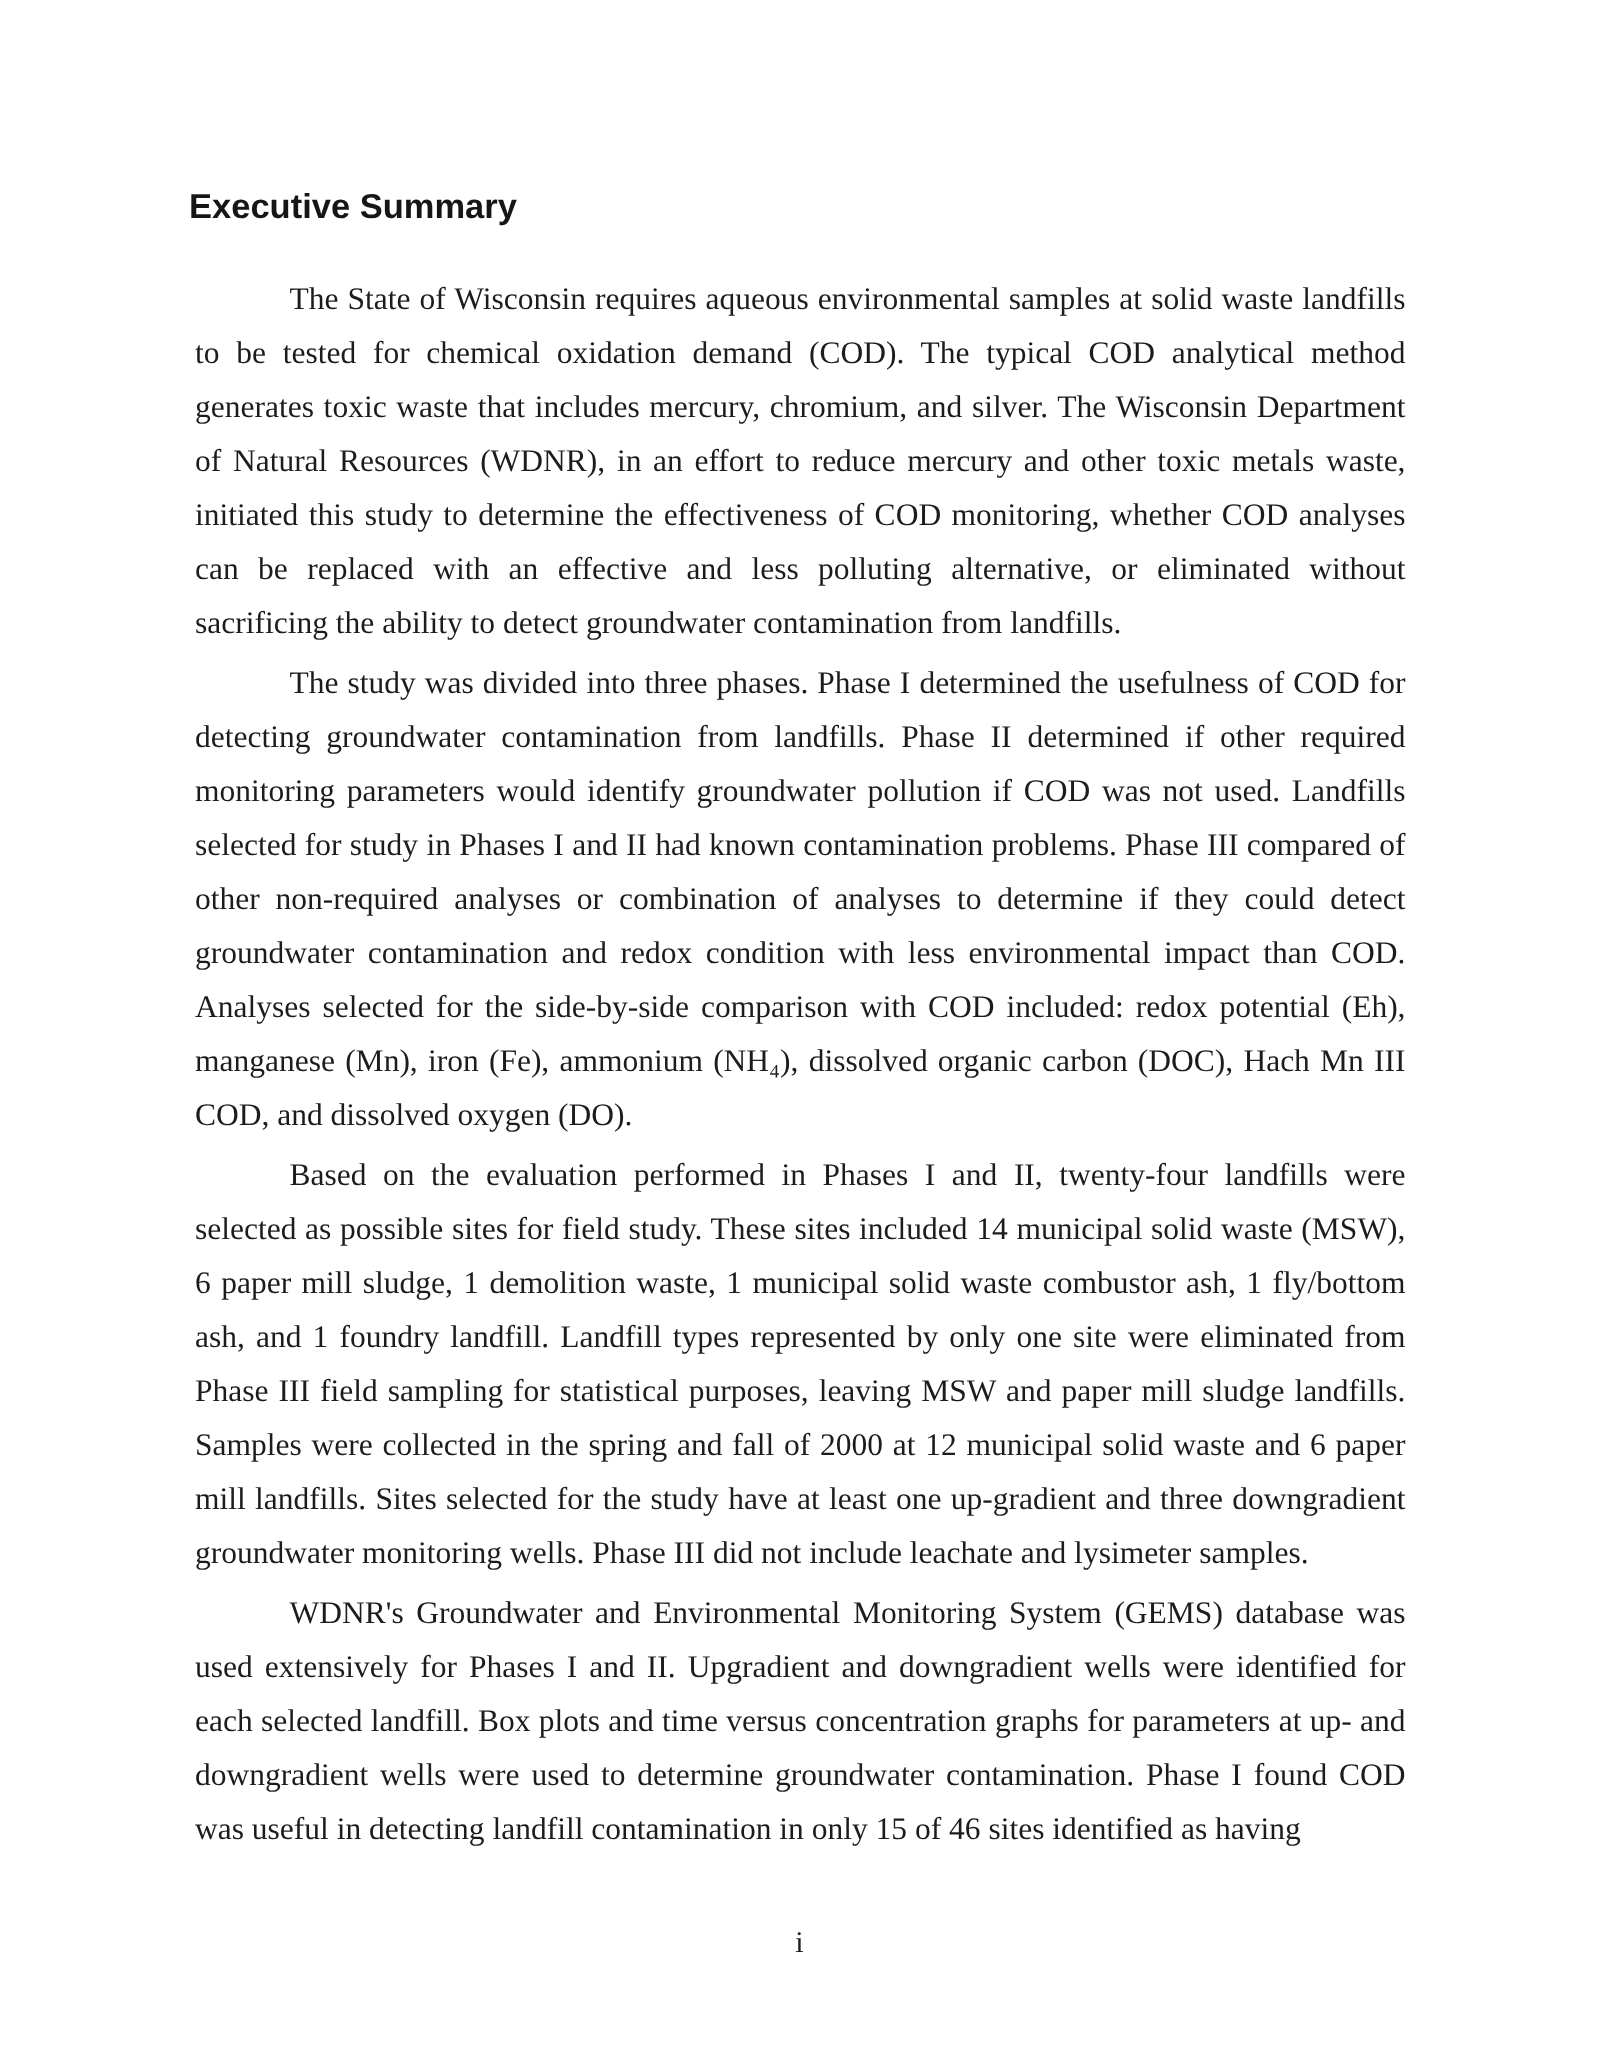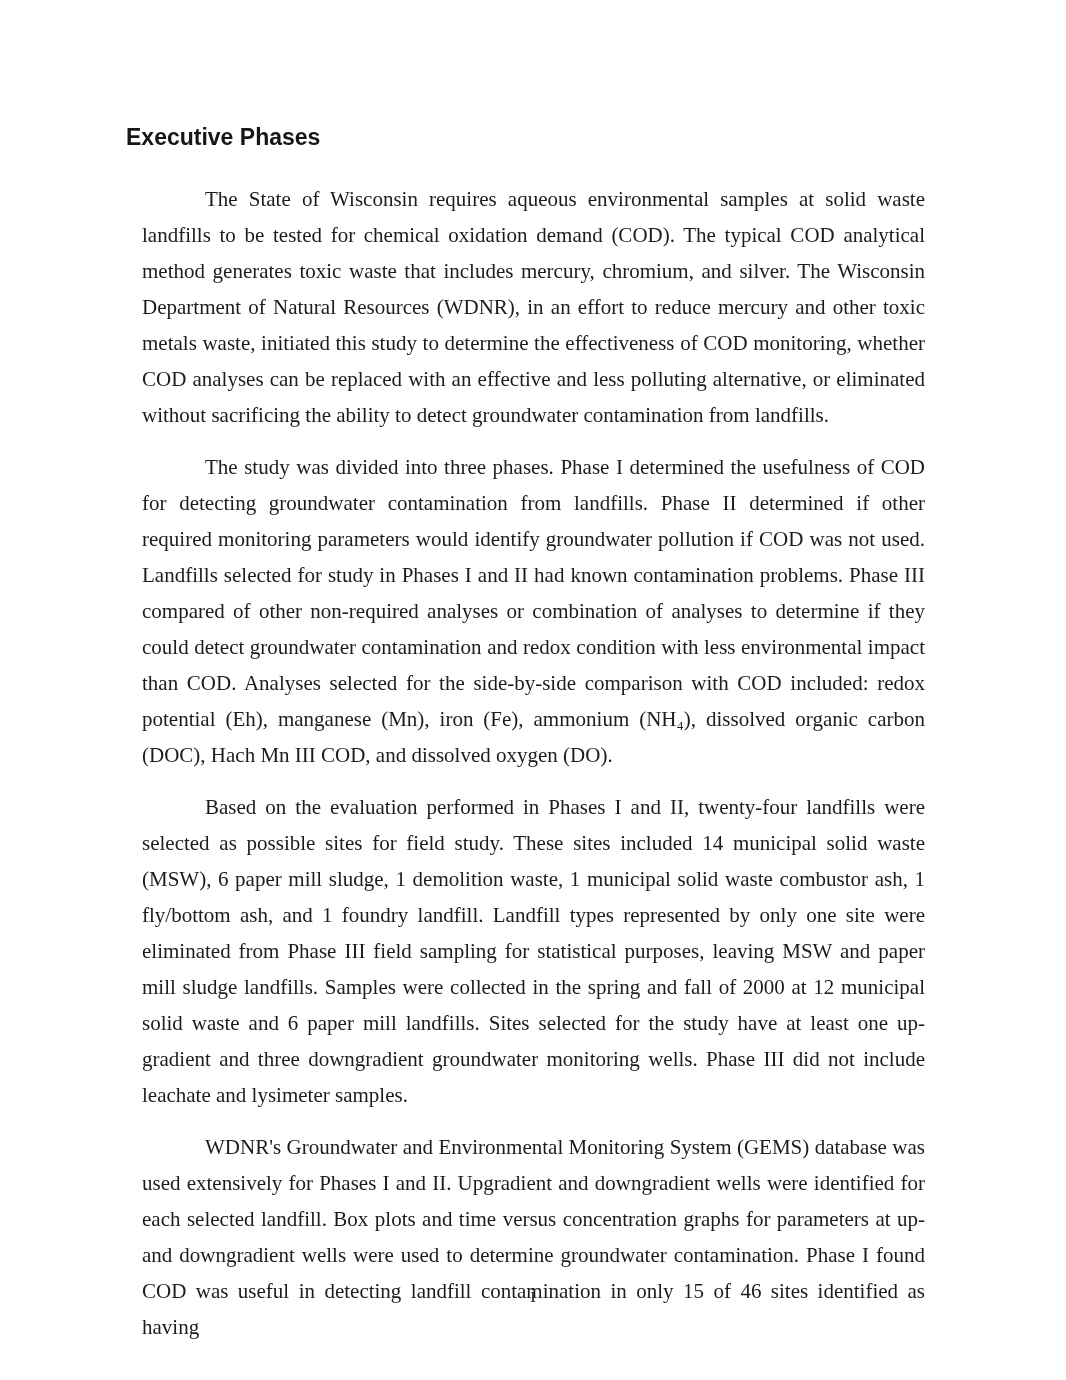--- a/index.html
+++ b/index.html
@@ -22,41 +22,41 @@
     font-weight: bold;
     font-size: 23px;
     line-height: 26px;
     margin: 0 0 31px 0;
     color: #161616;
   }
   .body-text p {
     font-family: "Liberation Serif", serif;
     font-size: 21px;
     line-height: 36px;
-    margin: 16px;
+    margin: 4px;
     text-indent: 63px;
     text-align: justify;
     color: #1c1c1c;
   }
   .footer {
     position: absolute;
     left: 0;
     right: 0;
     top: 1284px;
     text-align: center;
     font-family: "Liberation Serif", serif;
     font-size: 20px;
     color: #1c1c1c;
   }
 </style>
 </head>
 <body>
 
 <div class="page">
-  <h1 class="heading">Executive Phases</h1>
+  <h1 class="heading">Executive Summary</h1>
 
   <div class="body-text">
     <p>The State of Wisconsin requires aqueous environmental samples at solid waste landfills to be tested for chemical oxidation demand (COD).  The typical COD analytical method generates toxic waste that includes mercury, chromium, and silver.  The Wisconsin Department of Natural Resources (WDNR), in an effort to reduce mercury and other toxic metals waste, initiated this study to determine the effectiveness of COD monitoring, whether COD analyses can be replaced with an effective and less polluting alternative, or eliminated without sacrificing the ability to detect groundwater contamination from landfills.</p>
     <p>The study was divided into three phases.  Phase I determined the usefulness of COD for detecting groundwater contamination from landfills.  Phase II determined if other required monitoring parameters would identify groundwater pollution if COD was not used.  Landfills selected for study in Phases I and II had known contamination problems.  Phase III compared of other non-required analyses or combination of analyses to determine if they could detect groundwater contamination and redox condition with less environmental impact than COD.  Analyses selected for the side-by-side comparison with COD included: redox potential (Eh), manganese (Mn), iron (Fe), ammonium (NH₄), dissolved organic carbon (DOC), Hach Mn III COD, and dissolved oxygen (DO).</p>
     <p>Based on the evaluation performed in Phases I and II, twenty-four landfills were selected as possible sites for field study.  These sites included 14 municipal solid waste (MSW), 6 paper mill sludge, 1 demolition waste, 1 municipal solid waste combustor ash, 1 fly/bottom ash, and 1 foundry landfill.  Landfill types represented by only one site were eliminated from Phase III field sampling for statistical purposes, leaving MSW and paper mill sludge landfills.  Samples were collected in the spring and fall of 2000 at 12 municipal solid waste and 6 paper mill landfills.  Sites selected for the study have at least one up-gradient and three downgradient groundwater monitoring wells.  Phase III did not include leachate and lysimeter samples.</p>
     <p>WDNR's Groundwater and Environmental Monitoring System (GEMS) database was used extensively for Phases I and II.  Upgradient and downgradient wells were identified for each selected landfill.  Box plots and time versus concentration graphs for parameters at up- and downgradient wells were used to determine groundwater contamination.  Phase I found COD was useful in detecting landfill contamination in only 15 of 46 sites identified as having</p>
   </div>
 
   <div class="footer">i</div>
 </div>

